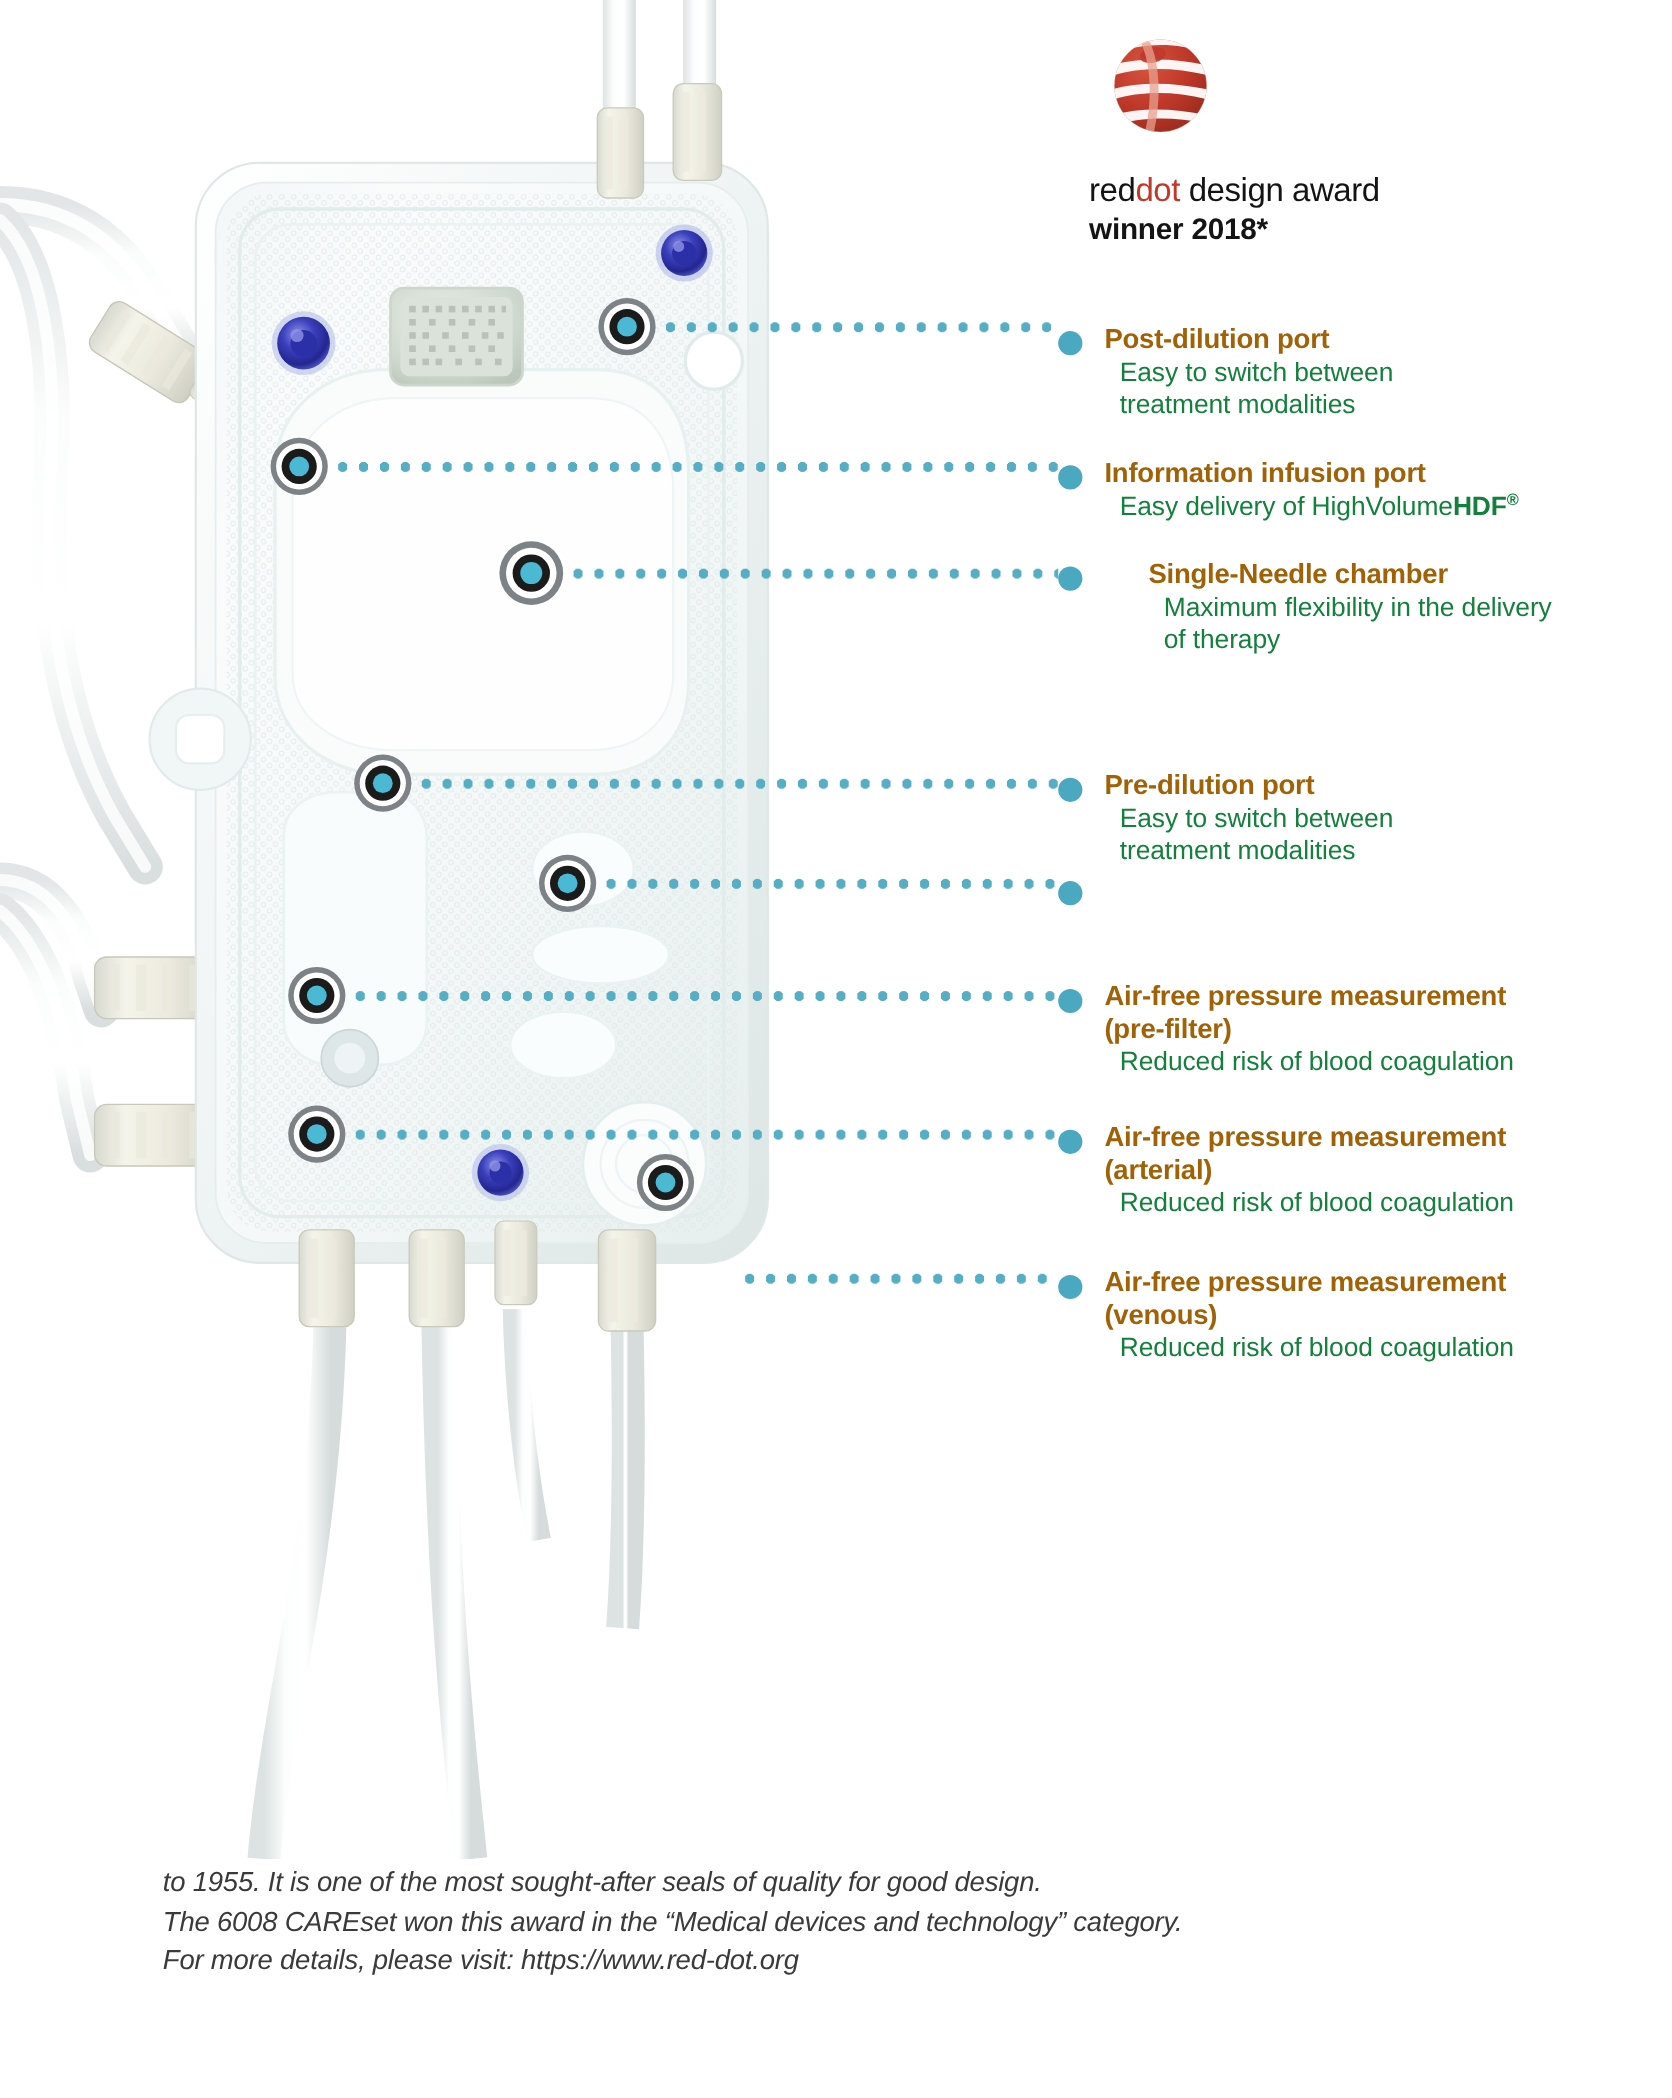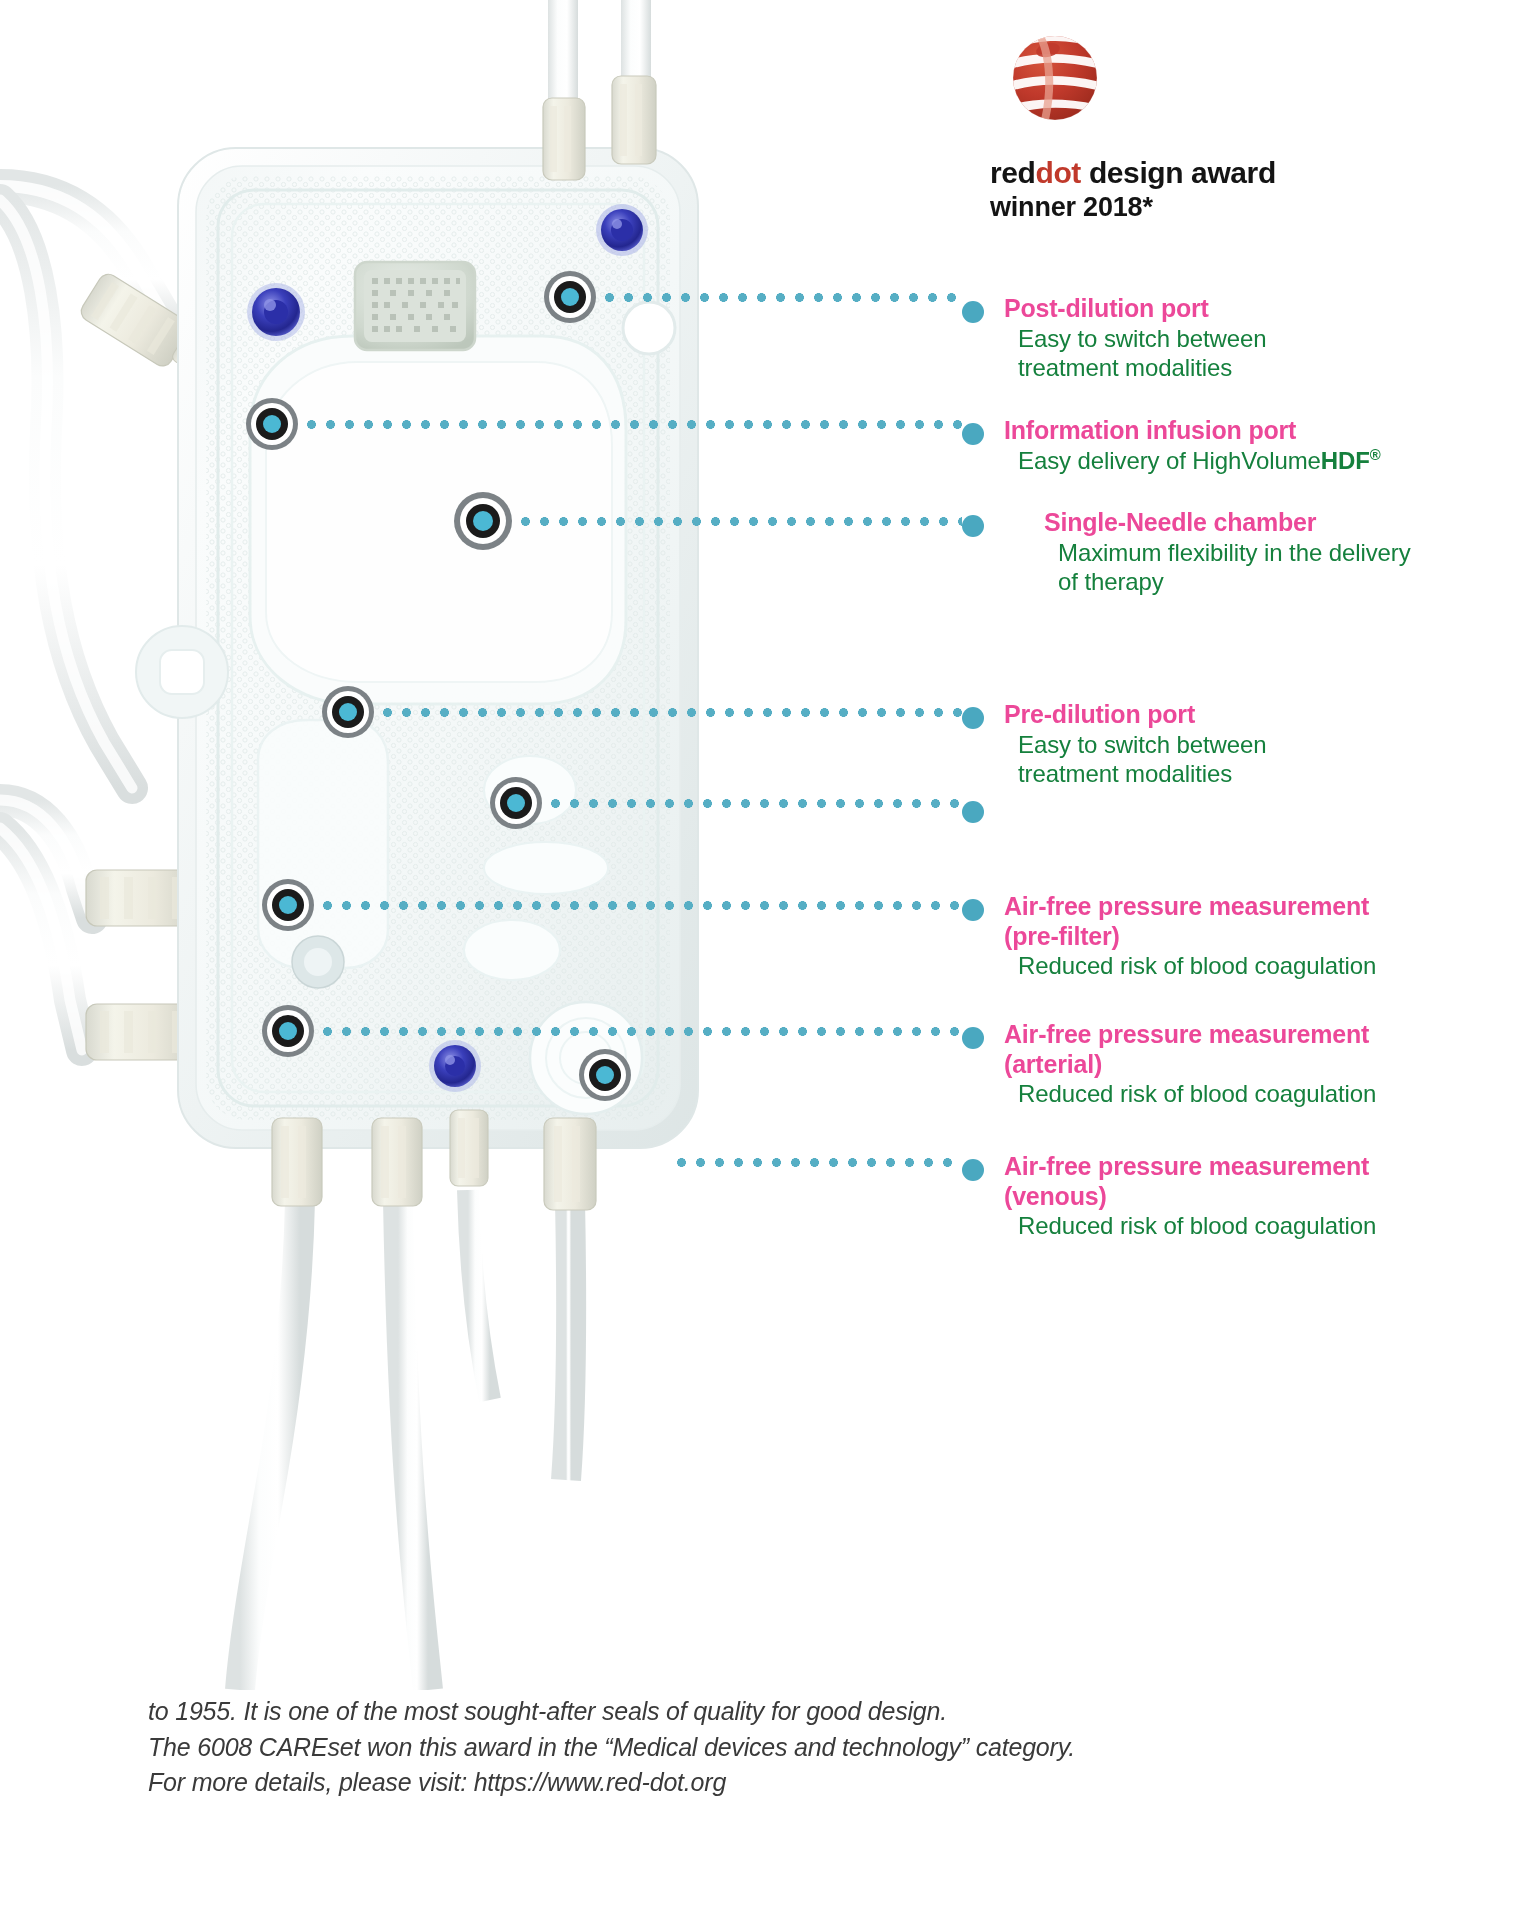--- a/index.html
+++ b/index.html
@@ -18,42 +18,42 @@
     position:absolute;left:962px;top:268px;width:520px;
   }
   .callout{position:absolute;left:0;display:flex;align-items:flex-start;}
   .callout .bullet{
     width:22px;height:22px;border-radius:50%;
     background:#4aa8c0;flex:0 0 auto;margin-top:7px;
   }
   .callout .ctext{margin-left:20px;}
   .callout .ctitle{
     font-size:25px;font-weight:bold;line-height:1.18;letter-spacing:-0.2px;
-    color:#ec4899;
+    color:#a16207;
   }
   .callout .cdesc{
     font-size:24px;font-weight:normal;line-height:1.24;letter-spacing:-0.1px;
     color:#15803d;
     margin-left:14px;
   }
   .callout .cdesc b{font-weight:bold;}
   .callout .cdesc sup{font-size:0.62em;vertical-align:super;font-weight:bold;}
 
   
   .leader{
     position:absolute;height:9px;
     background-image:radial-gradient(circle closest-side,#56aec4 98%,rgba(0,0,0,0) 100%);
     background-size:19px 9px;background-repeat:repeat-x;background-position:left center;
   }
 
   
   #award{position:absolute;left:990px;top:28px;width:420px;}
   #award .logo{width:100px;height:100px;margin-left:15px;}
   #award .aw-line1{
-    font-size:30px;font-weight:bold;letter-spacing:-0.4px;margin-top:24px;color:#141414;
+    font-size:30px;font-weight:normal;letter-spacing:-0.4px;margin-top:24px;color:#141414;
   }
   #award .aw-line1 .dot{color:#c0392b;}
   #award .aw-line2{
     font-size:27px;font-weight:bold;letter-spacing:-0.2px;margin-top:2px;color:#141414;
   }
 
   
   #footnote{
     position:absolute;left:148px;top:1694px;width:1230px;
     font-style:italic;font-size:25px;line-height:1.42;color:#3a3a3a;

